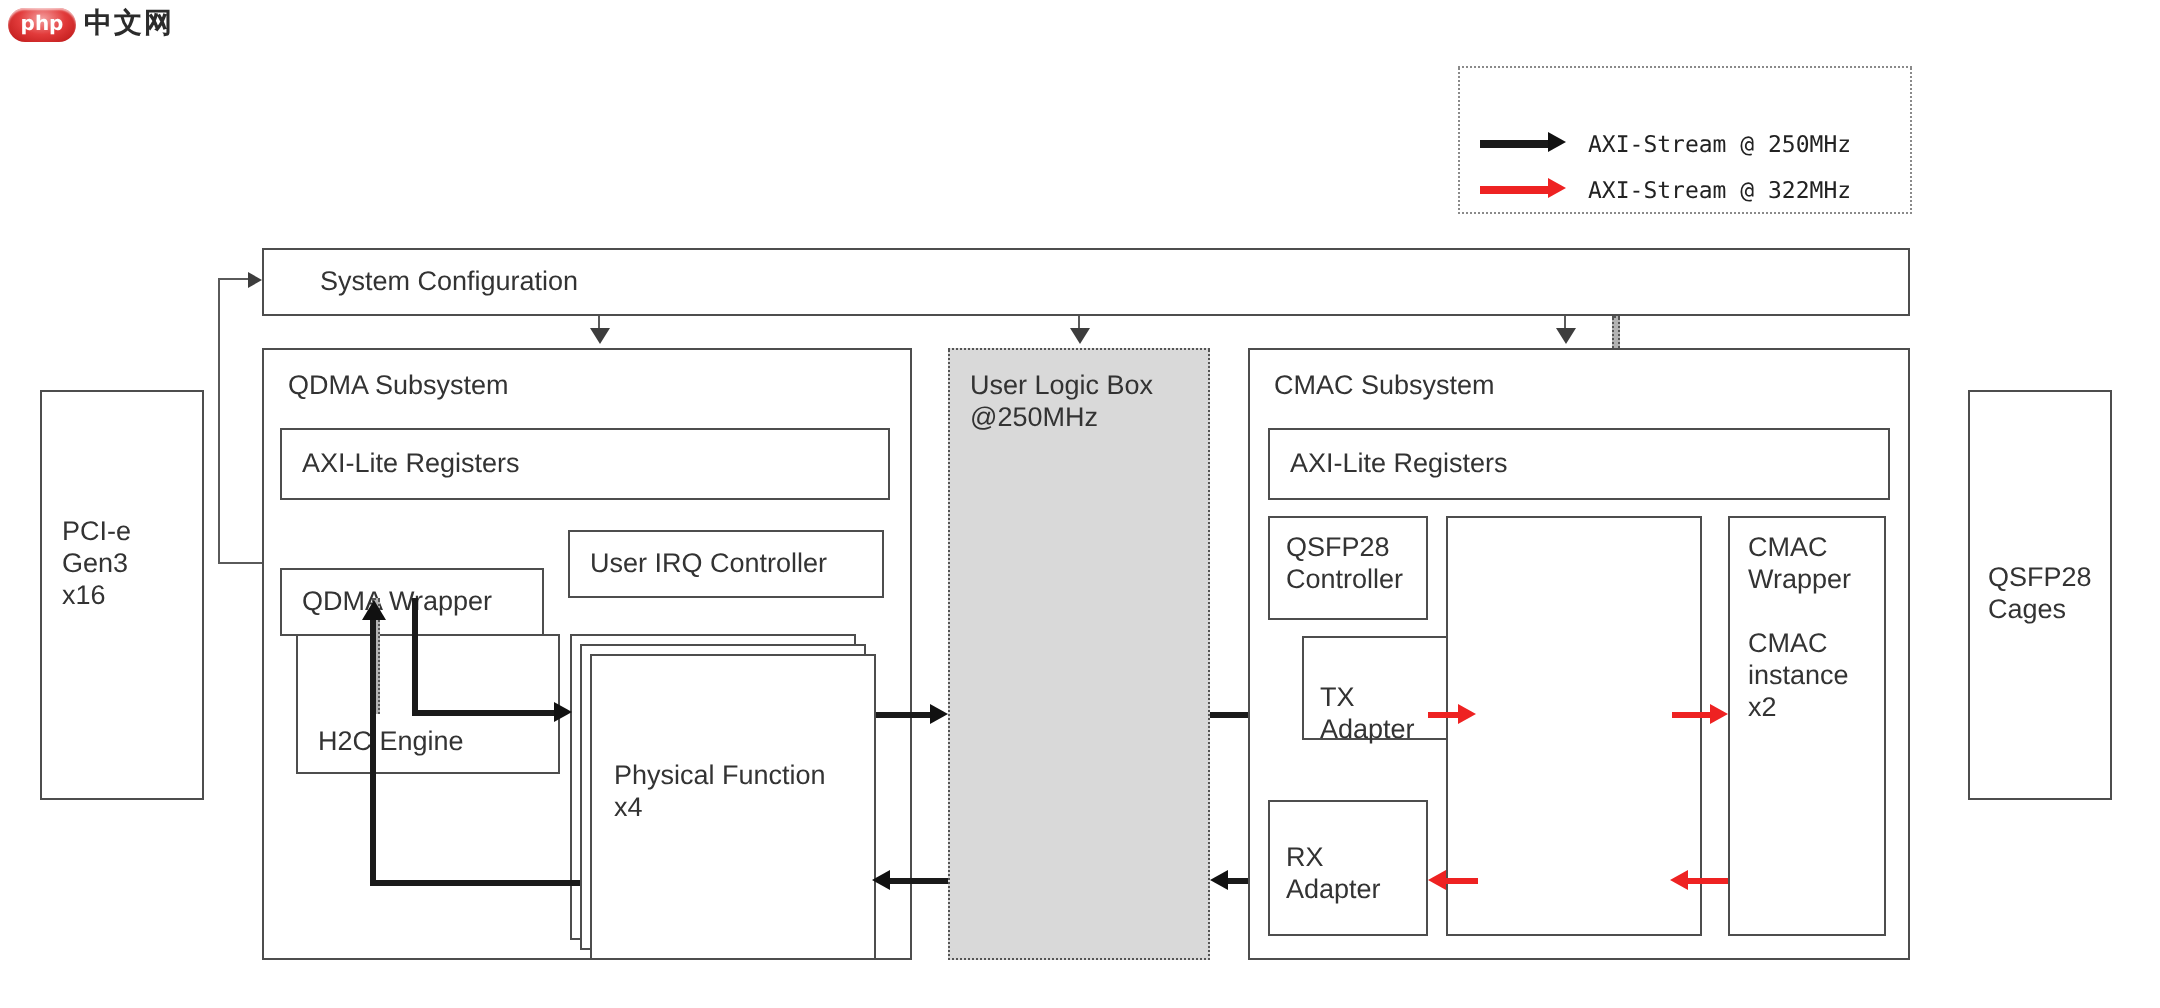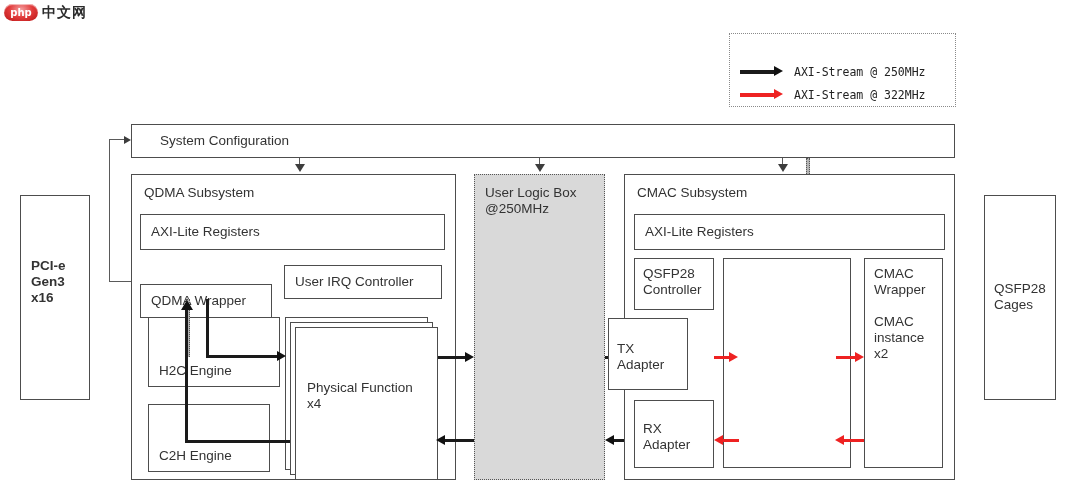--- a/index.html
+++ b/index.html
@@ -74,21 +74,21 @@
 
     <div class="row" style="left:10px;top:53px;">
       <span style="position:relative;display:inline-block;width:44px;height:12px;">
         <span class="ln red" style="left:0;top:4.2px;width:36px;height:3.4px;"></span>
         <span class="ah r-red" style="left:34px;top:0.3px;"></span>
       </span>
       <span class="ltext">AXI-Stream @ 322MHz</span>
     </div>
   </div>
 
-  <div class="box" style="left:20px;top:195px;width:70px;height:205px;font-weight:bold;">
+  <div class="box" style="left:20px;top:195px;width:82px;height:205px;">
     <span class="lbl" style="left:10px;top:62px;">PCI-e
 Gen3
 x16</span>
   </div>
 
   <div class="box" style="left:131px;top:124px;width:824px;height:34px;">
     <span class="lbl" style="left:28px;top:8px;">System Configuration</span>
   </div>
 
   <div class="ln thin" style="left:109px;top:281px;width:24px;height:1.4px;"></div>
@@ -121,23 +121,20 @@
   </div>
 
   <div class="box" style="left:284px;top:265px;width:158px;height:34px;">
     <span class="lbl" style="left:10px;top:8px;">User IRQ Controller</span>
   </div>
 
   <div class="box" style="left:148px;top:317px;width:132px;height:70px;">
     <span class="lbl" style="left:10px;top:45px;">H2C Engine</span>
   </div>
 
-  <div class="box" style="left:148px;top:404px;width:122px;height:68px;">
-    <span class="lbl" style="left:10px;top:43px;">C2H Engine</span>
-  </div>
 
   <div class="box" style="left:285px;top:317px;width:143px;height:153px;"></div>
   <div class="box" style="left:290px;top:322px;width:143px;height:153px;"></div>
   <div class="box" style="left:295px;top:327px;width:143px;height:153px;">
     <span class="lbl" style="left:11px;top:52px;">Physical Function
 x4</span>
   </div>
 
   <div class="ln gray" style="left:186px;top:299px;width:1.8px;height:56px;"></div>
 
@@ -174,21 +171,21 @@
 
   <div class="box" style="left:634px;top:214px;width:311px;height:36px;">
     <span class="lbl" style="left:10px;top:9px;">AXI-Lite Registers</span>
   </div>
 
   <div class="box" style="left:634px;top:258px;width:80px;height:52px;">
     <span class="lbl" style="left:8px;top:7px;">QSFP28
 Controller</span>
   </div>
 
-  <div class="box" style="left:608px;top:318px;width:80px;height:72px;">
+  <div class="box" style="left:651px;top:318px;width:80px;height:52px;">
     <span class="lbl" style="left:8px;top:22px;">TX
 Adapter</span>
   </div>
 
   <div class="box" style="left:634px;top:400px;width:80px;height:68px;">
     <span class="lbl" style="left:8px;top:20px;">RX
 Adapter</span>
   </div>
 
   <div class="box" style="left:723px;top:258px;width:128px;height:210px;"></div>

